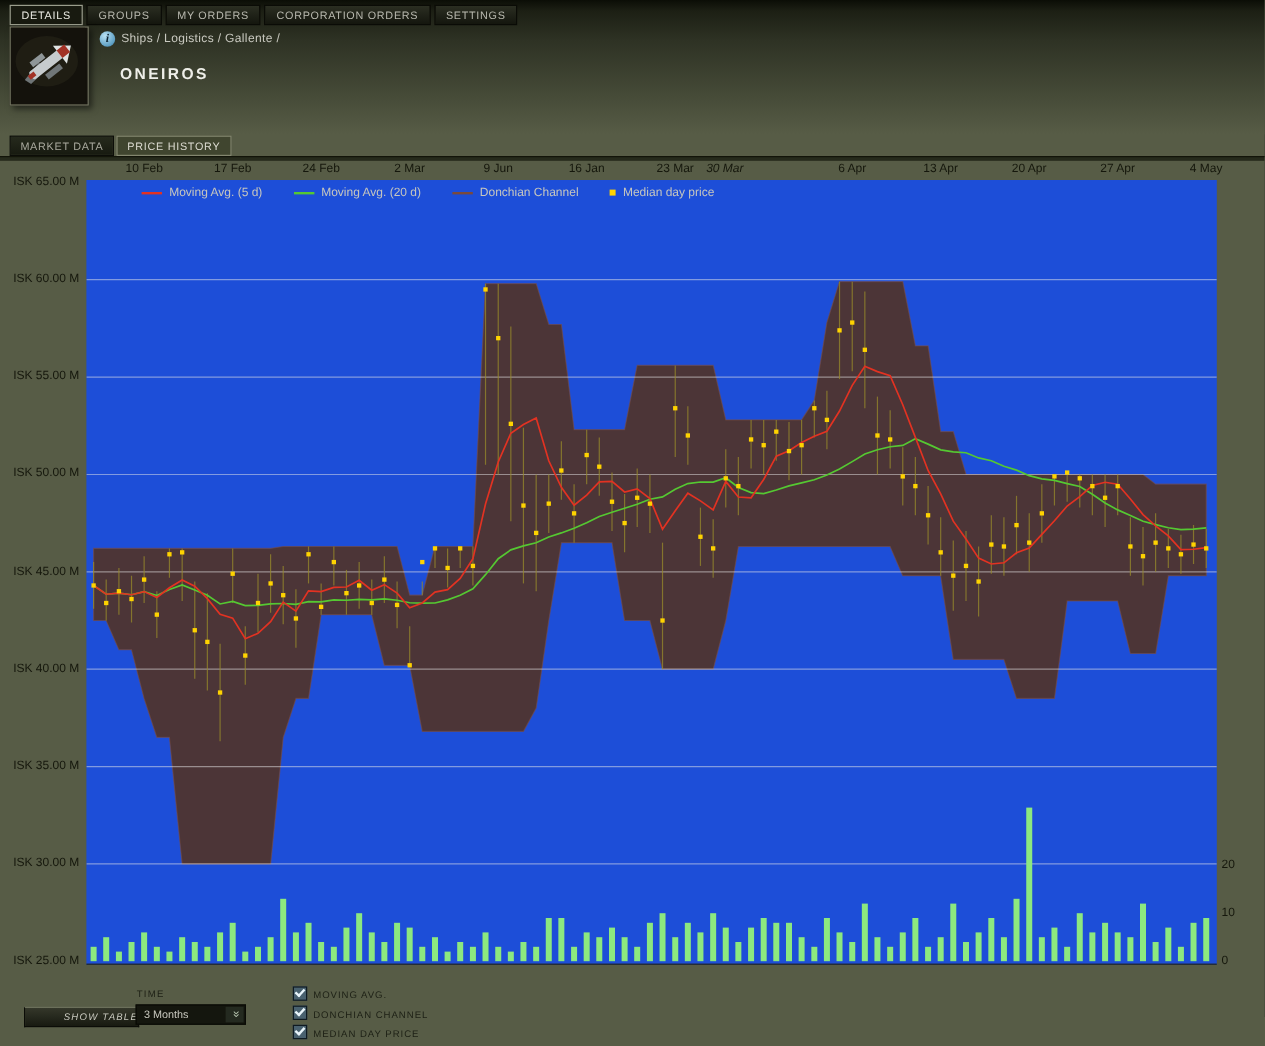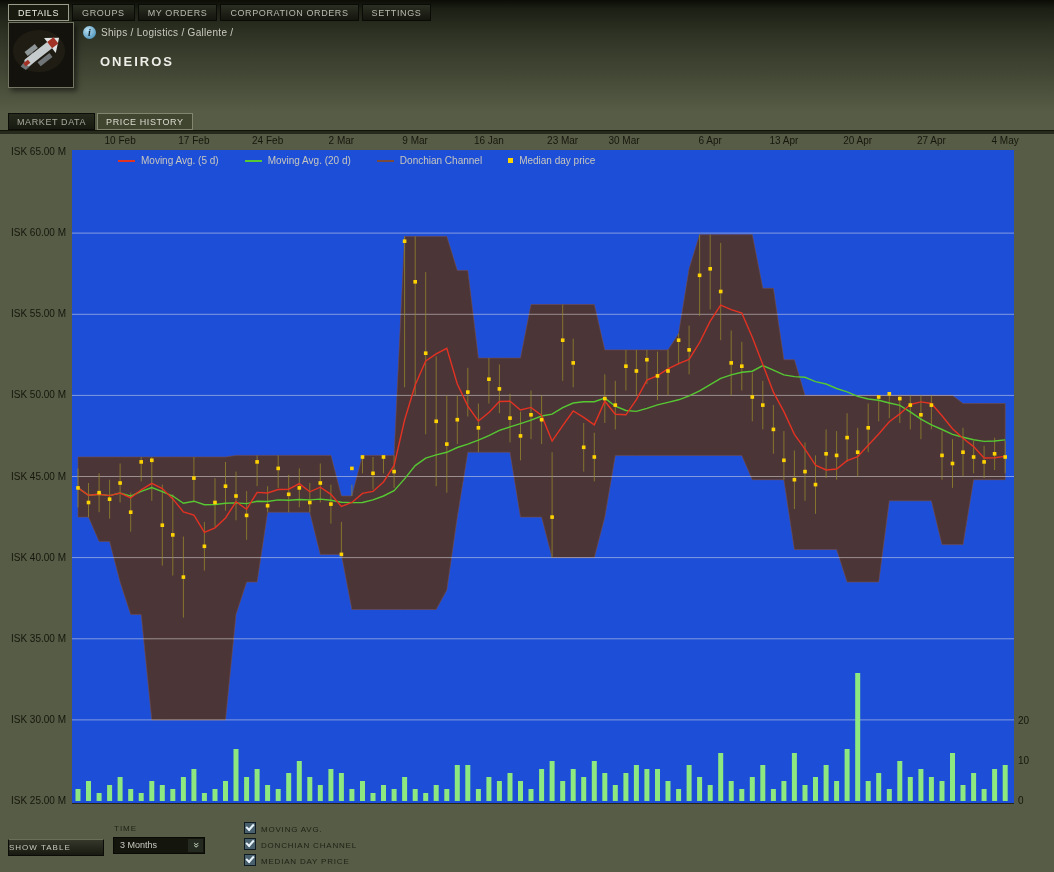--- a/index.html
+++ b/index.html
@@ -56,25 +56,25 @@
   .chart {
     position:absolute; top:150px; left:72px; width:942px; height:653px;
     background:#1d4ed8; border-bottom:1px solid #23261a;
   }
   .legend { position:absolute; top:5px; left:46px; display:flex; gap:26px; align-items:center; }
   .legend-item { display:flex; align-items:center; gap:6px; font-size:10px; color:#c6c6be; white-space:nowrap; }
   .sw { width:17px; height:2px; background:#888; }
   .sw.sw-dot { width:5px; height:5px; }
   
   .show-table-btn {
-    position:absolute; top:839px; left:8px; width:94px; height:15px;
+    position:absolute; top:839px; left:20px; width:94px; height:15px;
     background:linear-gradient(#34372a, #181a11);
     border:1px solid #0b0c07; border-top-color:#6b6f5a;
-    color:#c8c8be; font-size:8px; letter-spacing:1px; text-align:left; line-height:15px;
-    text-transform:uppercase; cursor:default;
+    color:#c8c8be; font-size:8px; letter-spacing:1px; text-align:right; line-height:15px;
+    text-transform:uppercase; cursor:default;font-style:italic;
   }
   .time-label { position:absolute; top:824px; left:114px; font-size:8px; letter-spacing:1px; color:#1d2015; text-transform:uppercase; }
   .dropdown {
     position:absolute; top:837px; left:113px; width:92px; height:17px; box-sizing:border-box;
     background:#14160e; border:1px solid #090a05; color:#cccce0;
     font-size:9px; line-height:15px; padding-left:6px; color:#c9c9bf; cursor:default;
   }
   .dropdown .chev {
     position:absolute; right:1px; top:1px; width:15px; height:13px; background:#242a20;
     color:#b9c7b2; text-align:center; line-height:12px; font-size:10px;
@@ -125,24 +125,24 @@
     <div class="subtab">MARKET DATA</div>
     <div class="subtab active">PRICE HISTORY</div>
   </div>
   <div class="tab-underline"></div>
 
   <div class="date-row">
       <span class="x-tick" style="left: 92.144px;">10 Feb</span>
       <span class="x-tick" style="left: 165.896px;">17 Feb</span>
       <span class="x-tick" style="left: 239.648px;">24 Feb</span>
       <span class="x-tick" style="left: 313.4px;">2 Mar</span>
-      <span class="x-tick" style="left: 387.152px;">9 Mar</span>
+      <span class="x-tick" style="left: 387.152px;">9 Jun</span>
       <span class="x-tick" style="left: 460.904px;">16 Jan</span>
       <span class="x-tick" style="left: 534.656px;">23 Mar</span>
-      <span class="x-tick" style="left: 596px;">30 Mar</span>
+      <span class="x-tick" style="left: 576px; font-style: italic;">30 Mar</span>
       <span class="x-tick" style="left: 682.16px;">6 Apr</span>
       <span class="x-tick" style="left: 755.912px;">13 Apr</span>
       <span class="x-tick" style="left: 829.664px;">20 Apr</span>
       <span class="x-tick" style="left: 903.416px;">27 Apr</span>
       <span class="x-tick" style="left: 977.168px;">4 May</span>
     </div>
   <div class="y-axis">
       <span class="y-tick" style="top: 146px;">ISK 65.00 M</span>
       <span class="y-tick" style="top: 227.125px;">ISK 60.00 M</span>
       <span class="y-tick" style="top: 308.25px;">ISK 55.00 M</span>

